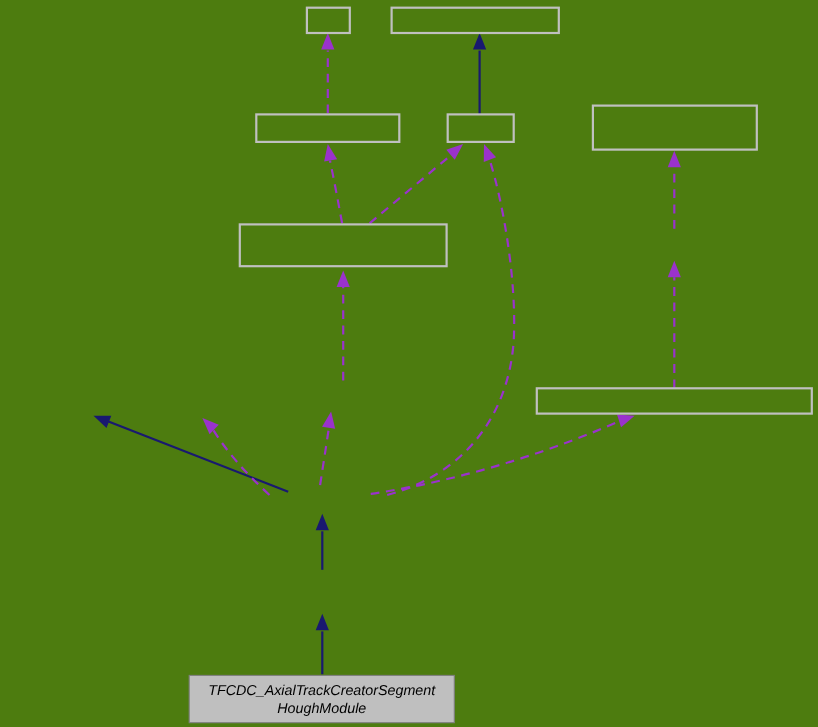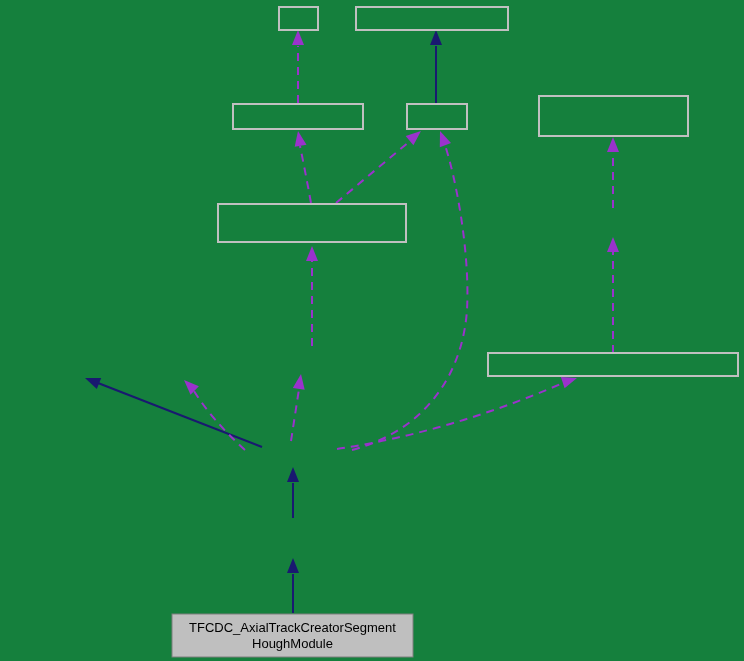--- a/index.html
+++ b/index.html
@@ -1,16 +1,16 @@
 <!DOCTYPE html>
 <html><head>
 <meta charset="utf-8">
 <style>
   html,body{margin:0;padding:0;background:#000;}
-  .stage{position:relative;width:744px;height:661px;background:#15803d;overflow:hidden;}
+  .stage{position:relative;width:744px;height:661px;background:#4d7c0f;overflow:hidden;font-style:italic;}
   svg{display:block;}
   .cur-label{
     font-family:"Liberation Sans", sans-serif;
     font-size:13px;
   }
 </style>
 </head>
 <body>
 
 <div class="stage">

